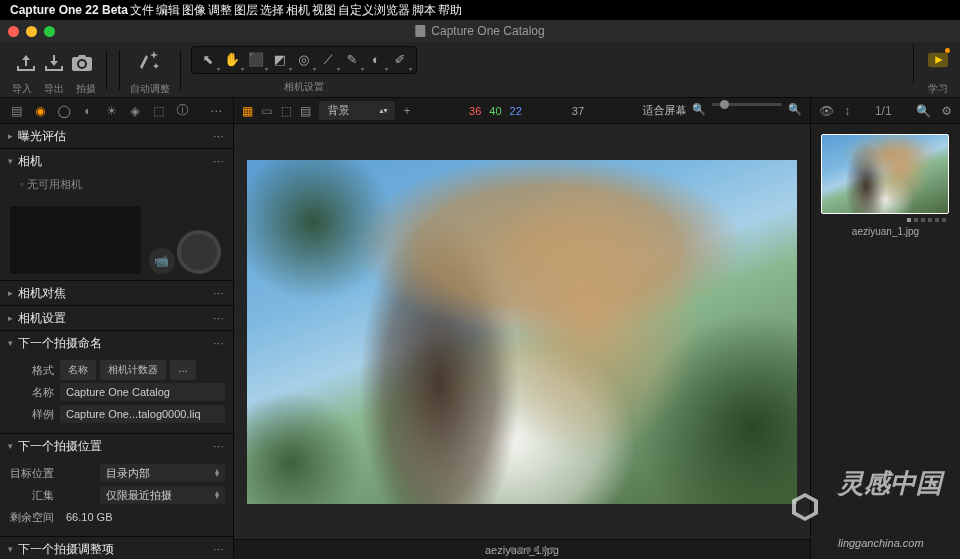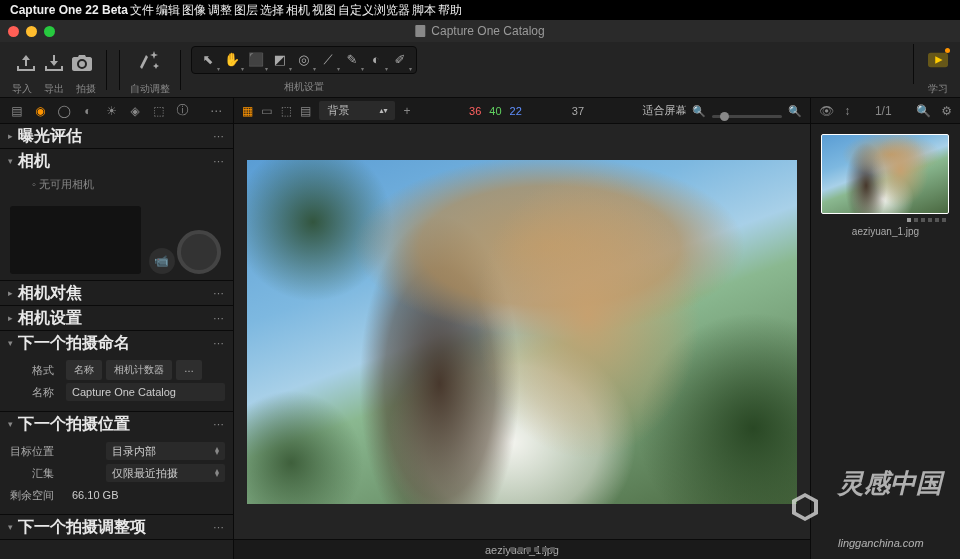--- a/index.html
+++ b/index.html
@@ -27,45 +27,45 @@
 .learnbtn { color: #fc0; position: relative; }
 .learnbtn::after { content: ""; position: absolute; top: -2px; right: -2px; width: 5px; height: 5px; background: #ff9500; border-radius: 50%; }
 .main { display: flex; height: 461px; }
 .leftpanel { width: 234px; background: #1f1f1f; border-right: 1px solid #0a0a0a; overflow-y: auto; }
 .tooltabs { height: 26px; background: #1a1a1a; display: flex; align-items: center; gap: 10px; padding: 0 10px; border-bottom: 1px solid #0a0a0a; }
 .tooltabs .tt { width: 14px; height: 14px; color: #888; font-size: 12px; display: flex; align-items: center; justify-content: center; }
 .tooltabs .tt.active { color: #ff9500; }
 .toolsection { border-bottom: 1px solid #0a0a0a; }
 .sechdr { height: 24px; display: flex; align-items: center; padding: 0 8px; cursor: default; }
 .sechdr .arrow { width: 10px; font-size: 9px; color: #888; }
-.sechdr .title { flex: 1; font-size: 16px; color: #e8e8e8; font-weight: 700; }
+.sechdr .title { flex: 1; font-size: 12px; color: #e8e8e8; font-weight: 400; }
 .sechdr .dots { color: #888; font-size: 11px; letter-spacing: 1px; }
-.secbody { padding: 4px 8px 8px 32px; font-size: 11px; color: #888; }
+.secbody { padding: 4px 8px 8px 20px; font-size: 11px; color: #888; }
 .cambox { height: 80px; display: flex; gap: 6px; padding: 6px 10px; }
 .cambox .preview { flex: 1; background: #121212; border-radius: 3px; }
 .cambox .ctrl { width: 76px; display: flex; align-items: flex-end; justify-content: center; gap: 2px; }
 .recbtn { width: 26px; height: 26px; border-radius: 50%; background: #2e2e2e; display: flex; align-items: center; justify-content: center; }
 .recbtn.main { width: 44px; height: 44px; border: 4px solid #444; background: #333; }
 .recbtn .vid { font-size: 12px; color: #ccc; }
-.formrow { display: flex; align-items: center; height: 22px; gap: 12px; }
+.formrow { display: flex; align-items: center; height: 22px; gap: 6px; }
 .formrow .label { width: 46px; text-align: right; color: #aaa; font-size: 11px; }
 .formrow .chips { display: flex; gap: 4px; }
 .chip { background: #2e2e2e; padding: 3px 8px; border-radius: 2px; font-size: 10px; color: #bbb; }
 .formrow .val { flex: 1; background: #2a2a2a; height: 18px; border-radius: 2px; padding: 0 6px; line-height: 18px; color: #ccc; font-size: 11px; overflow: hidden; white-space: nowrap; }
 .formrow .sel { flex: 1; background: #2a2a2a; height: 18px; border-radius: 2px; padding: 0 6px; display: flex; align-items: center; justify-content: space-between; color: #ccc; font-size: 11px; margin-left: 40px; }
 .formrow .sel .updown { font-size: 8px; color: #888; line-height: 4px; }
 .centerpanel { flex: 1; display: flex; flex-direction: column; background: #242424; }
 .viewbar { height: 26px; background: #1a1a1a; display: flex; align-items: center; padding: 0 8px; gap: 8px; border-bottom: 1px solid #0a0a0a; font-size: 11px; }
 .viewbar .vbicon { color: #888; font-size: 12px; }
 .viewbar .active { color: #ff9500; }
 .viewbar .sel { background: #2a2a2a; padding: 2px 8px; border-radius: 2px; display: flex; align-items: center; gap: 30px; }
 .viewbar .spacer { flex: 1; }
 .rgb { display: flex; gap: 8px; font-size: 11px; font-variant-numeric: tabular-nums; }
 .rgb .r { color: #ff6060; } .rgb .g { color: #60d060; } .rgb .b { color: #6090ff; text-align: right; } .rgb .l { color: #aaa; margin-left: 42px; }
-.zoom { display: flex; align-items: flex-end; gap: 6px; color: #bbb; }
+.zoom { display: flex; align-items: flex-start; gap: 6px; color: #bbb; }
 .zoom .slider { width: 70px; height: 3px; background: #444; border-radius: 2px; position: relative; }
 .zoom .slider::before { content: ""; position: absolute; left: 8px; top: -3px; width: 9px; height: 9px; background: #888; border-radius: 50%; }
 .canvas { flex: 1; background: #242424; display: flex; align-items: center; justify-content: center; position: relative; }
 .photo { width: 550px; height: 344px; position: relative; overflow: hidden; background: linear-gradient(160deg, #5a9dd4 0%, #7db8e0 30%, #a8d0e8 45%, #8ab890 55%, #4a6840 100%); }
 .photo::before { content: ""; position: absolute; inset: 0; background:
   radial-gradient(ellipse 140px 180px at 62% 45%, rgba(200,160,110,0.95) 0%, rgba(200,160,110,0.3) 60%, transparent 80%),
   radial-gradient(ellipse 260px 120px at 55% 25%, rgba(190,150,95,0.9) 0%, rgba(180,140,85,0.7) 50%, transparent 75%),
   radial-gradient(ellipse 100px 210px at 35% 65%, rgba(60,40,30,0.9) 0%, rgba(70,50,35,0.5) 55%, transparent 80%),
   radial-gradient(ellipse 160px 140px at 48% 82%, rgba(250,248,245,0.95) 0%, rgba(245,240,235,0.5) 55%, transparent 78%),
   radial-gradient(circle 110px at 12% 18%, rgba(40,70,35,0.85), transparent 72%),
@@ -265,20 +265,24 @@
           <div class="chips">
             <div class="chip">名称</div>
             <div class="chip">相机计数器</div>
             <div class="chip">…</div>
           </div>
         </div>
         <div class="formrow">
           <div class="label">名称</div>
           <div class="val">Capture One Catalog</div>
         </div>
+        <div class="formrow">
+          <div class="label">样例</div>
+          <div class="val">Capture One...talog0000.liq</div>
+        </div>
       </div>
     </div>
 
     <div class="toolsection">
       <div class="sechdr">
         <span class="arrow">▾</span>
         <span class="title">下一个拍摄位置</span>
         <span class="dots">⋯</span>
       </div>
       <div class="secbody" style="padding-left:8px">

